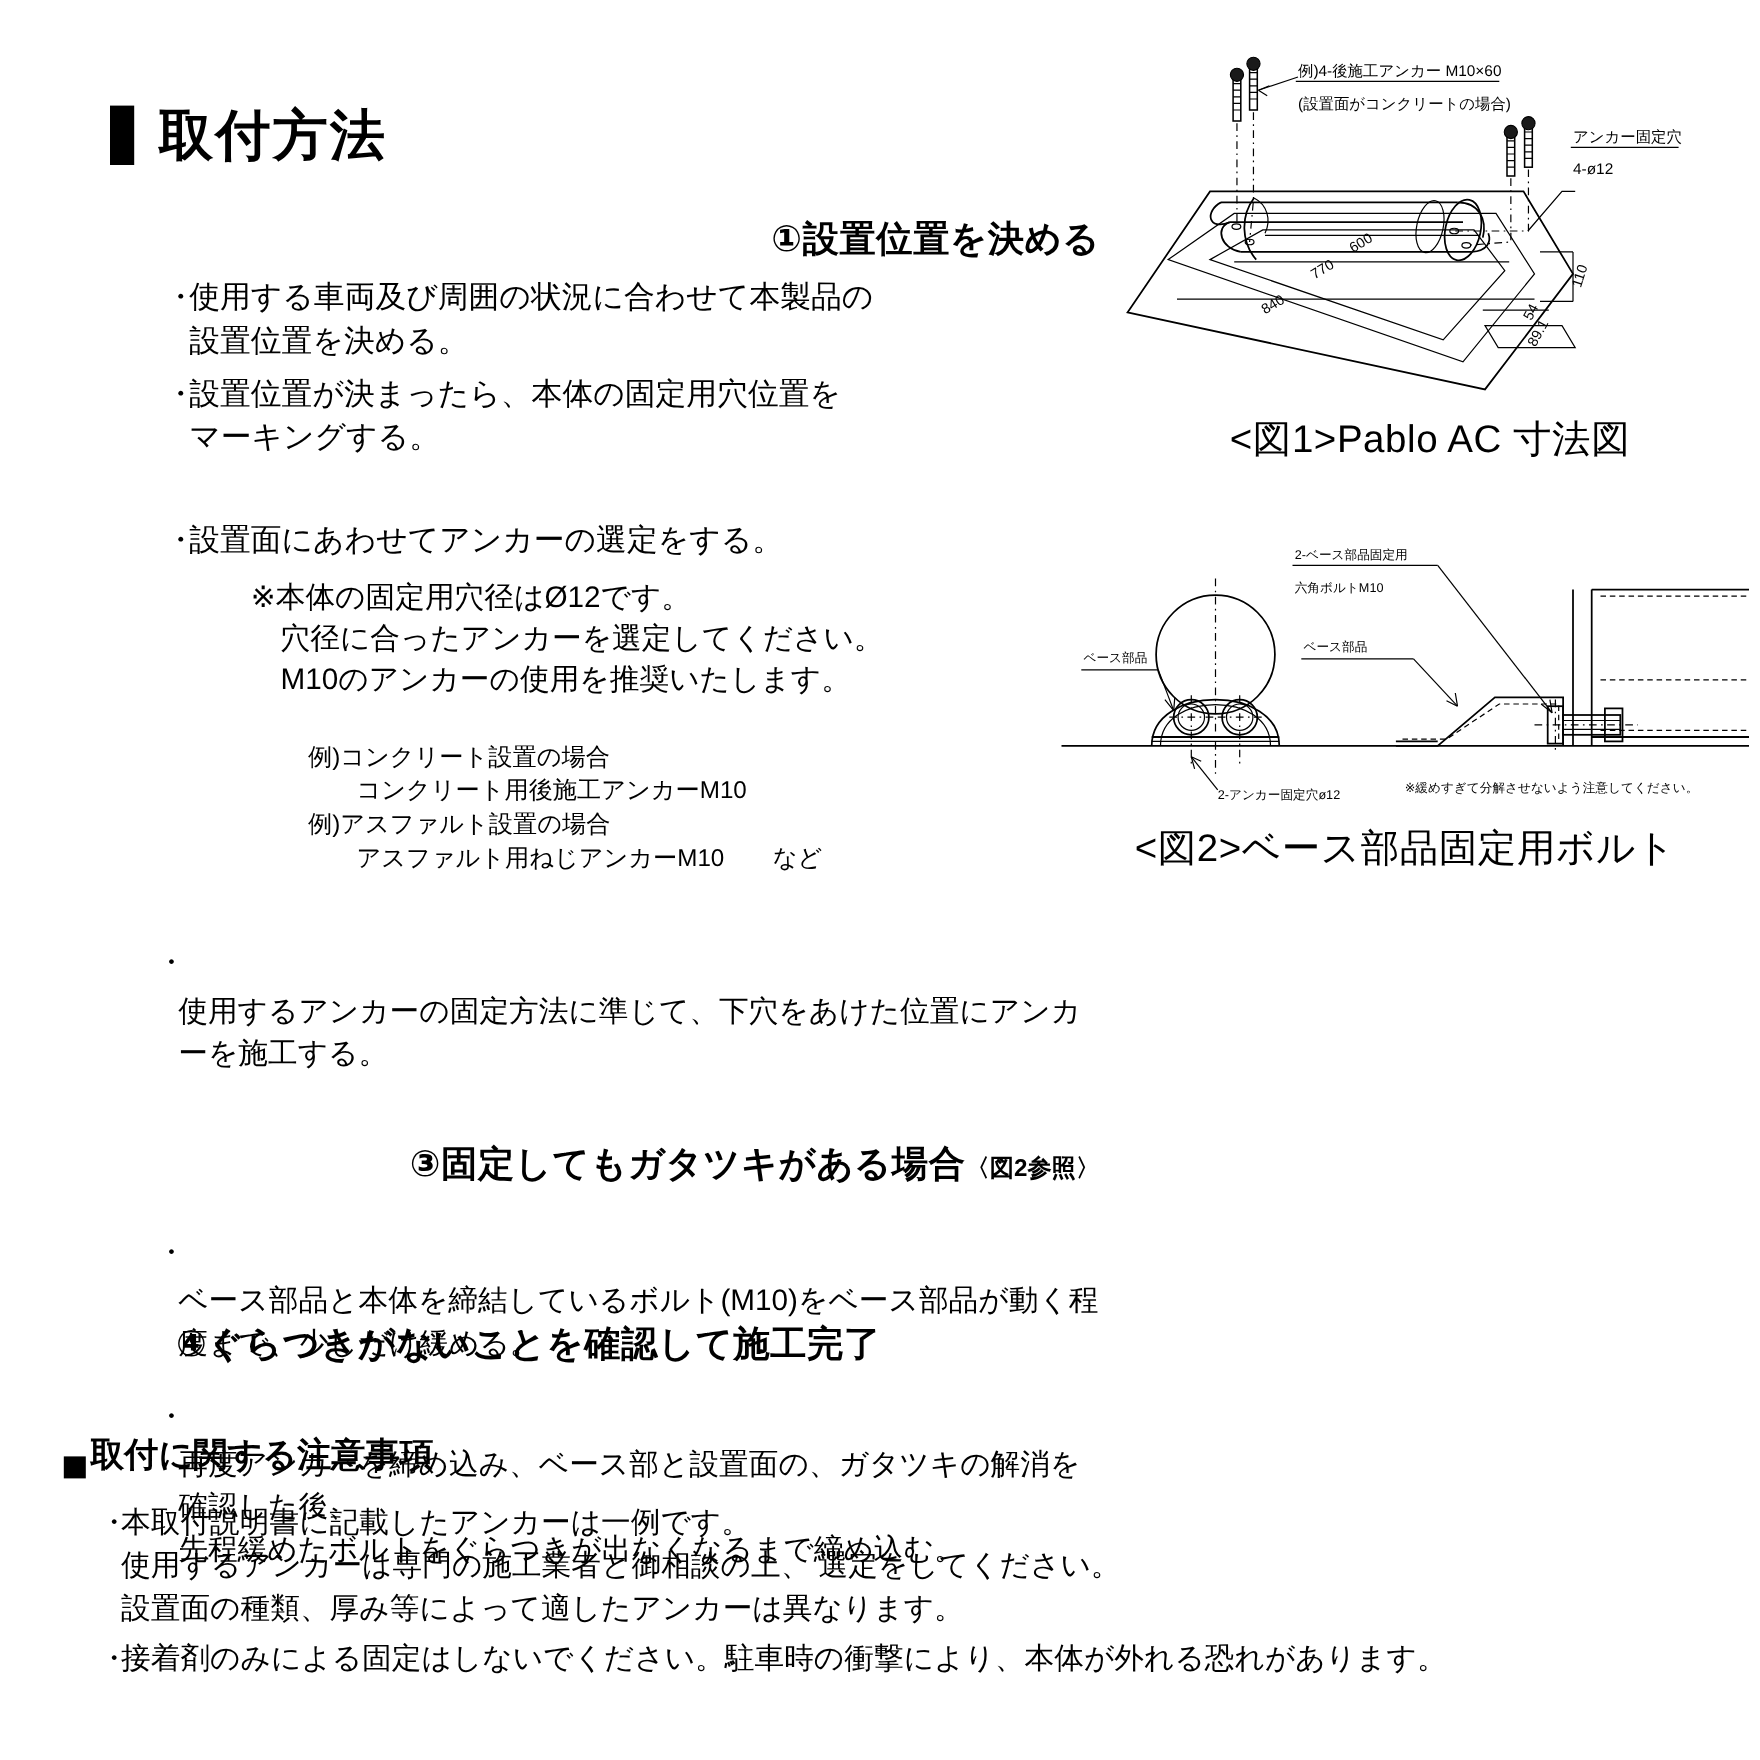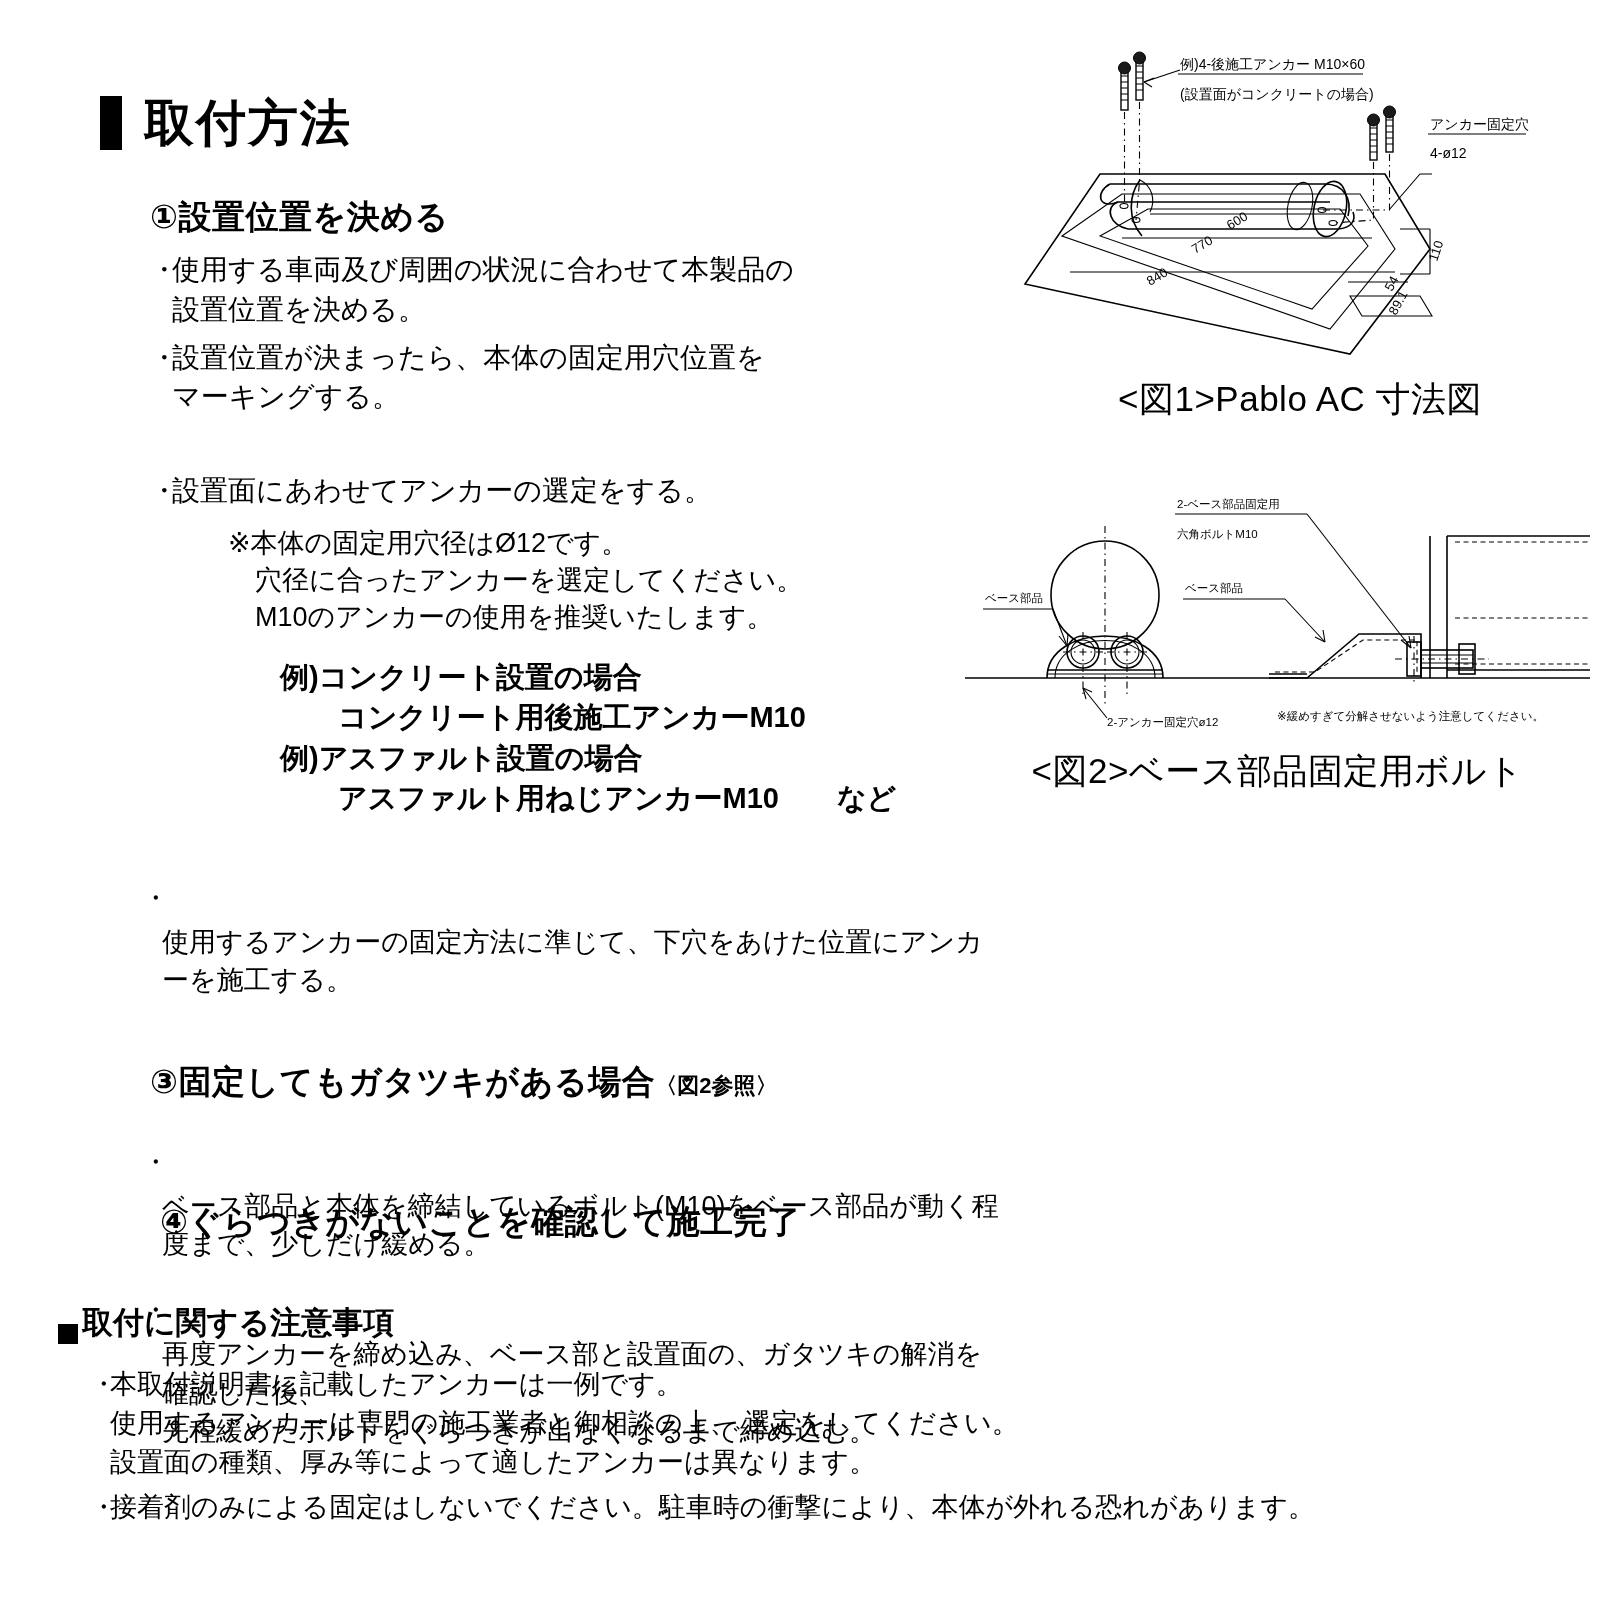--- a/index.html
+++ b/index.html
@@ -41,24 +41,24 @@
   
   .left-col {
     position: absolute;
     left: 0;
     top: 195px;
     width: 1000px;
   }
   .step-head {
     font-size: 33px;
     font-weight: bold;
-    margin-left: 150px;
     margin-bottom: 10px;
     letter-spacing: 0.5px;
     white-space: nowrap;
+    text-align: right;
   }
   .step-head .ref {
     font-size: 22px;
     font-weight: bold;
     letter-spacing: 0;
   }
   .bullet {
     display: flex;
     margin-left: 150px;
     margin-bottom: 8px;
@@ -75,25 +75,24 @@
   }
   .note-block {
     margin-left: 228px;
     font-size: 27px;
     line-height: 1.38;
     white-space: pre-line;
     margin-top: 14px;
   }
   .example-block {
     margin-left: 280px;
-    font-size: 29px;
+    font-size: 22px;
     line-height: 1.40;
     white-space: pre-line;
-    margin-top: 20px;
-    font-weight: bold;
+    margin-top: 36px;
   }
   .wide-bullet {
     display: flex;
     margin-left: 142px;
     font-size: 27px;
     line-height: 1.42;
   }
   .wide-bullet .dot { flex: 0 0 auto; width: 20px; }
   .wide-bullet .btext { flex: 1 1 auto; white-space: pre-line; margin-top: 44px; }
 

